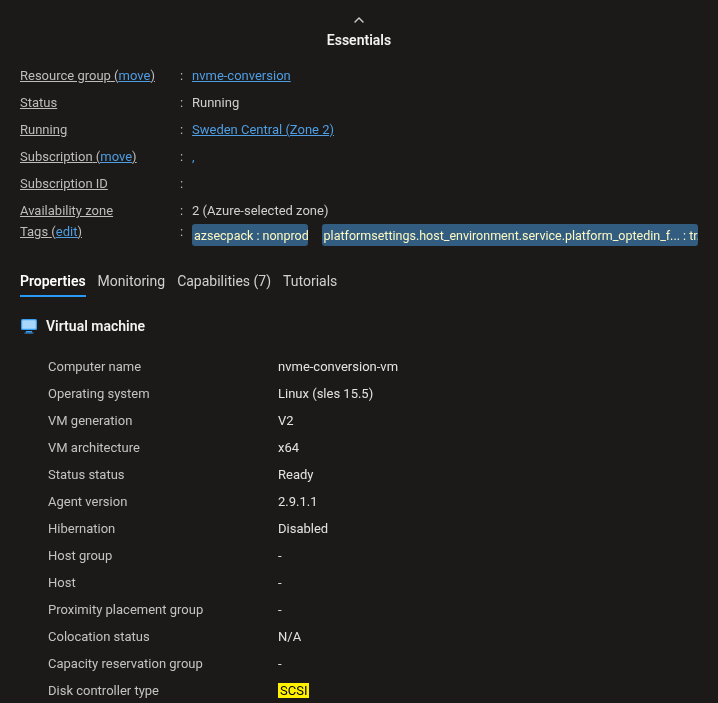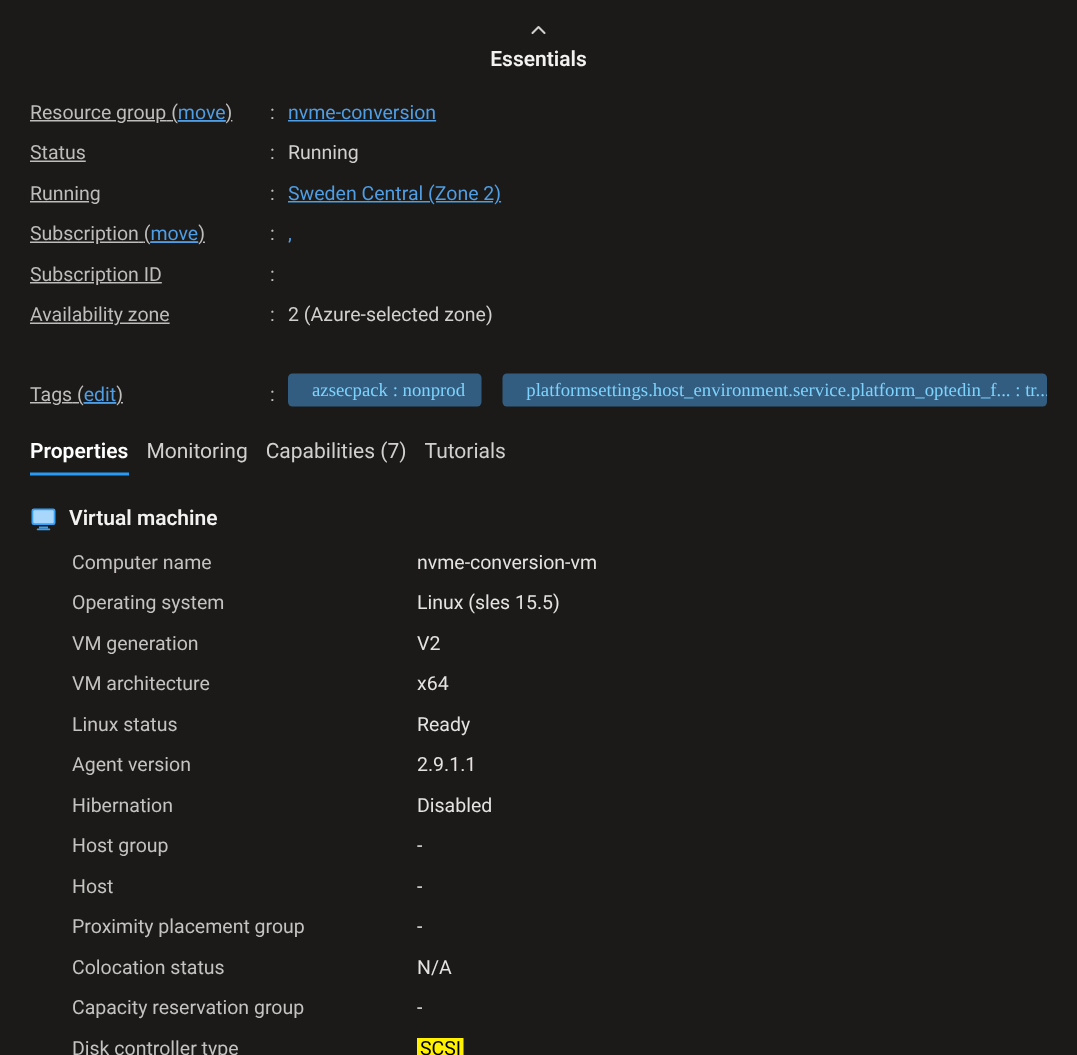--- a/index.html
+++ b/index.html
@@ -50,34 +50,33 @@
     align-items: center;
     gap: 6px;
     min-width: 0;
   }
   a.link {
     color: #4f9de2;
     text-decoration: underline;
     cursor: pointer;
   }
   .paren { color: #bfbdbb; }
-  .tags-row { display:flex; align-items:flex-end; margin-top: 20px; margin-bottom: 14px; }
+  .tags-row { display:flex; align-items:flex-start; margin-bottom: 14px; }
   .tag-pill {
     background: #335d80;
-    color: #7dd3fc;
+    color: #fef9c3;
     border-radius: 3px;
-    padding: 2px 16px;
+    padding: 2px 2px;
     font-size: 12.5px;
     height: 22px;
     display:inline-flex;
     align-items:center;
     white-space: nowrap;
     overflow: hidden;
     cursor: pointer;
-    font-family: Liberation Serif, serif;
   }
   .tag-pill + .tag-pill { margin-left: 8px; }
   .tabs {
     display: flex;
     gap: 12px;
     border-bottom: none;
     margin-top: 16px;
     margin-bottom: 20px;
   }
   .tab {
@@ -92,21 +91,21 @@
     font-weight: 600;
     border-bottom: 2px solid #2899f5;
   }
   .prop-section-head {
     display:flex;
     align-items:center;
     gap: 8px;
     font-weight: 600;
     color: #f3f2f1;
     font-size: 14px;
-    margin-bottom: 13px;
+    margin-bottom: 24px;
   }
   .vm-icon {
     width: 18px; height: 18px;
     display:inline-flex; align-items:center; justify-content:center;
   }
   .prop-row {
     display:flex;
     align-items:flex-start;
     min-height: 27px;
     margin-left: 28px;
@@ -227,21 +226,21 @@
     </div>
     <div class="prop-row">
       <span class="prop-label">VM generation</span>
       <span class="prop-value">V2</span>
     </div>
     <div class="prop-row">
       <span class="prop-label">VM architecture</span>
       <span class="prop-value">x64</span>
     </div>
     <div class="prop-row">
-      <span class="prop-label">Linux status</span>
+      <span class="prop-label">Status status</span>
       <span class="prop-value">Ready</span>
     </div>
     <div class="prop-row">
       <span class="prop-label">Agent version</span>
       <span class="prop-value">2.9.1.1</span>
     </div>
     <div class="prop-row">
       <span class="prop-label">Hibernation</span>
       <span class="prop-value">Disabled</span>
     </div>

